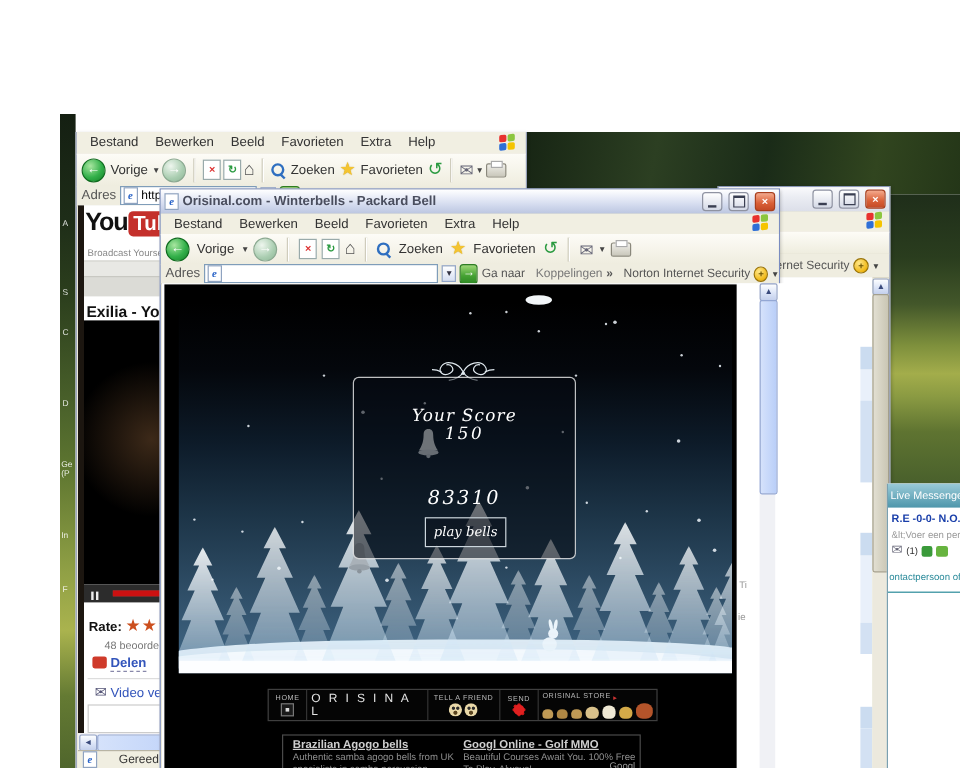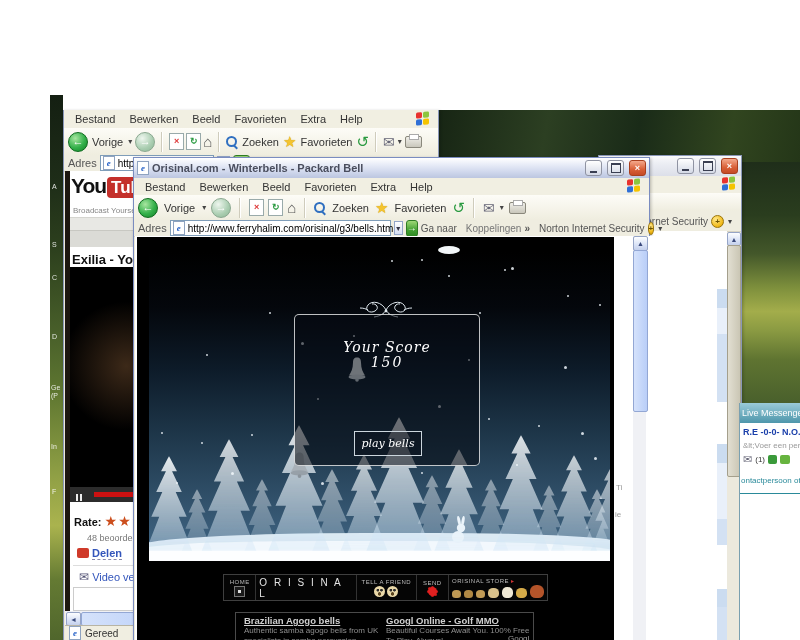--- a/index.html
+++ b/index.html
@@ -212,21 +212,21 @@
       <div class="p" style="left:8px;top:416px;width:130px;height:22px;background:#fff;border:1px solid #ccc;"></div>
     </div>
 
     <div class="p sbtrack" style="left:1px;top:501px;width:371px;height:14px;">
       <span class="p sbbtn" style="left:1px;top:1px;width:13px;height:12px;">◄</span>
       <span class="p sbthumb" style="left:16px;top:1px;width:90px;height:12px;"></span>
     </div>
 
     <div class="p" style="left:1px;top:515px;width:372px;height:14px;background:#f0eee1;border-top:1px solid #b8b4a4;display:flex;align-items:center;gap:4px;padding-left:4px;">
       <span class="iedoc">e</span>
-      <span class="tx" style="font-size:10px;color:#333;">Gereed</span>
+      <span class="tx" style="font-size:10px;color:#333;margin-left:14px;">Gereed</span>
     </div>
   </div>
 
   <div class="p win" id="win3" style="left:598px;top:155px;width:142px;height:485px;z-index:20;">
     <div class="p titlebar inactive" style="justify-content:flex-end;">
       <span class="winbtn">
           <i class="glyph-min"></i>
         </span>
       <span class="winbtn">
           <i class="glyph-max"></i>
@@ -361,21 +361,20 @@
       <span class="mail">✉</span>
       <span class="carat">▾</span>
       <span class="printer">
           <i></i>
         </span>
     </div>
     <div class="p addrbar" style="top:62px;height:16px;">
       <span class="addrlabel">Adres</span>
       <span class="addrfield" style="width:215px;">
         <span class="iedoc">e</span>
-        <span class="addrtext tx">http://www.ferryhalim.com/orisinal/g3/bells.htm</span>
       </span>
       <span class="dropbtn">▼</span>
       <span class="gobtn">→</span>
       <span class="smalltext tx">Ga naar</span>
       <span class="smalltext tx" style="margin-left:6px;color:#777;">Koppelingen</span>
       <span style="font-size:10px;color:#555;font-weight:bold;">»</span>
       <span class="smalltext tx" style="margin-left:6px;">Norton Internet Security</span>
       <span class="nortondot">+</span>
       <span class="carat">▾</span>
     </div>
@@ -463,20 +462,21 @@
             <path d="M32 11 C34 15 38 17 44 18"></path>
             <path d="M6 9 C10 9 12 10 14 11"></path>
             <path d="M58 9 C54 9 52 10 50 11"></path>
           </g>
           <circle cx="32" cy="12" r="1.4" fill="#dfe8ee"></circle>
         </svg>
 
         <div class="p" id="dialog" style="left:157px;top:77px;width:184px;height:150px;">
           <div class="p script tx" style="left:0;width:184px;top:24px;font-size:14px;letter-spacing:1px;">Your Score</div>
           <div class="p script tx" style="left:0;width:184px;top:39px;font-size:14px;letter-spacing:2px;">150</div>
+          <div class="p script tx" style="left:0;width:184px;top:90px;font-size:16px;letter-spacing:2px;">83310</div>
           <div class="p script" id="playagain" style="left:59px;top:116px;width:66px;height:23px;font-size:11px;">play bells</div>
         </div>
 
         <div class="p gfooter" style="left:86px;top:337px;width:323px;height:25px;">
           <div class="gcell" style="width:26px;">
             <span class="glabel">HOME</span>
             <span style="width:9px;height:9px;background:#1a1a1a;border:1px solid #777;display:inline-flex;align-items:center;justify-content:center;">
                 <span style="width:3px;height:3px;background:#ddd;display:block;"></span>
               </span>
           </div>

